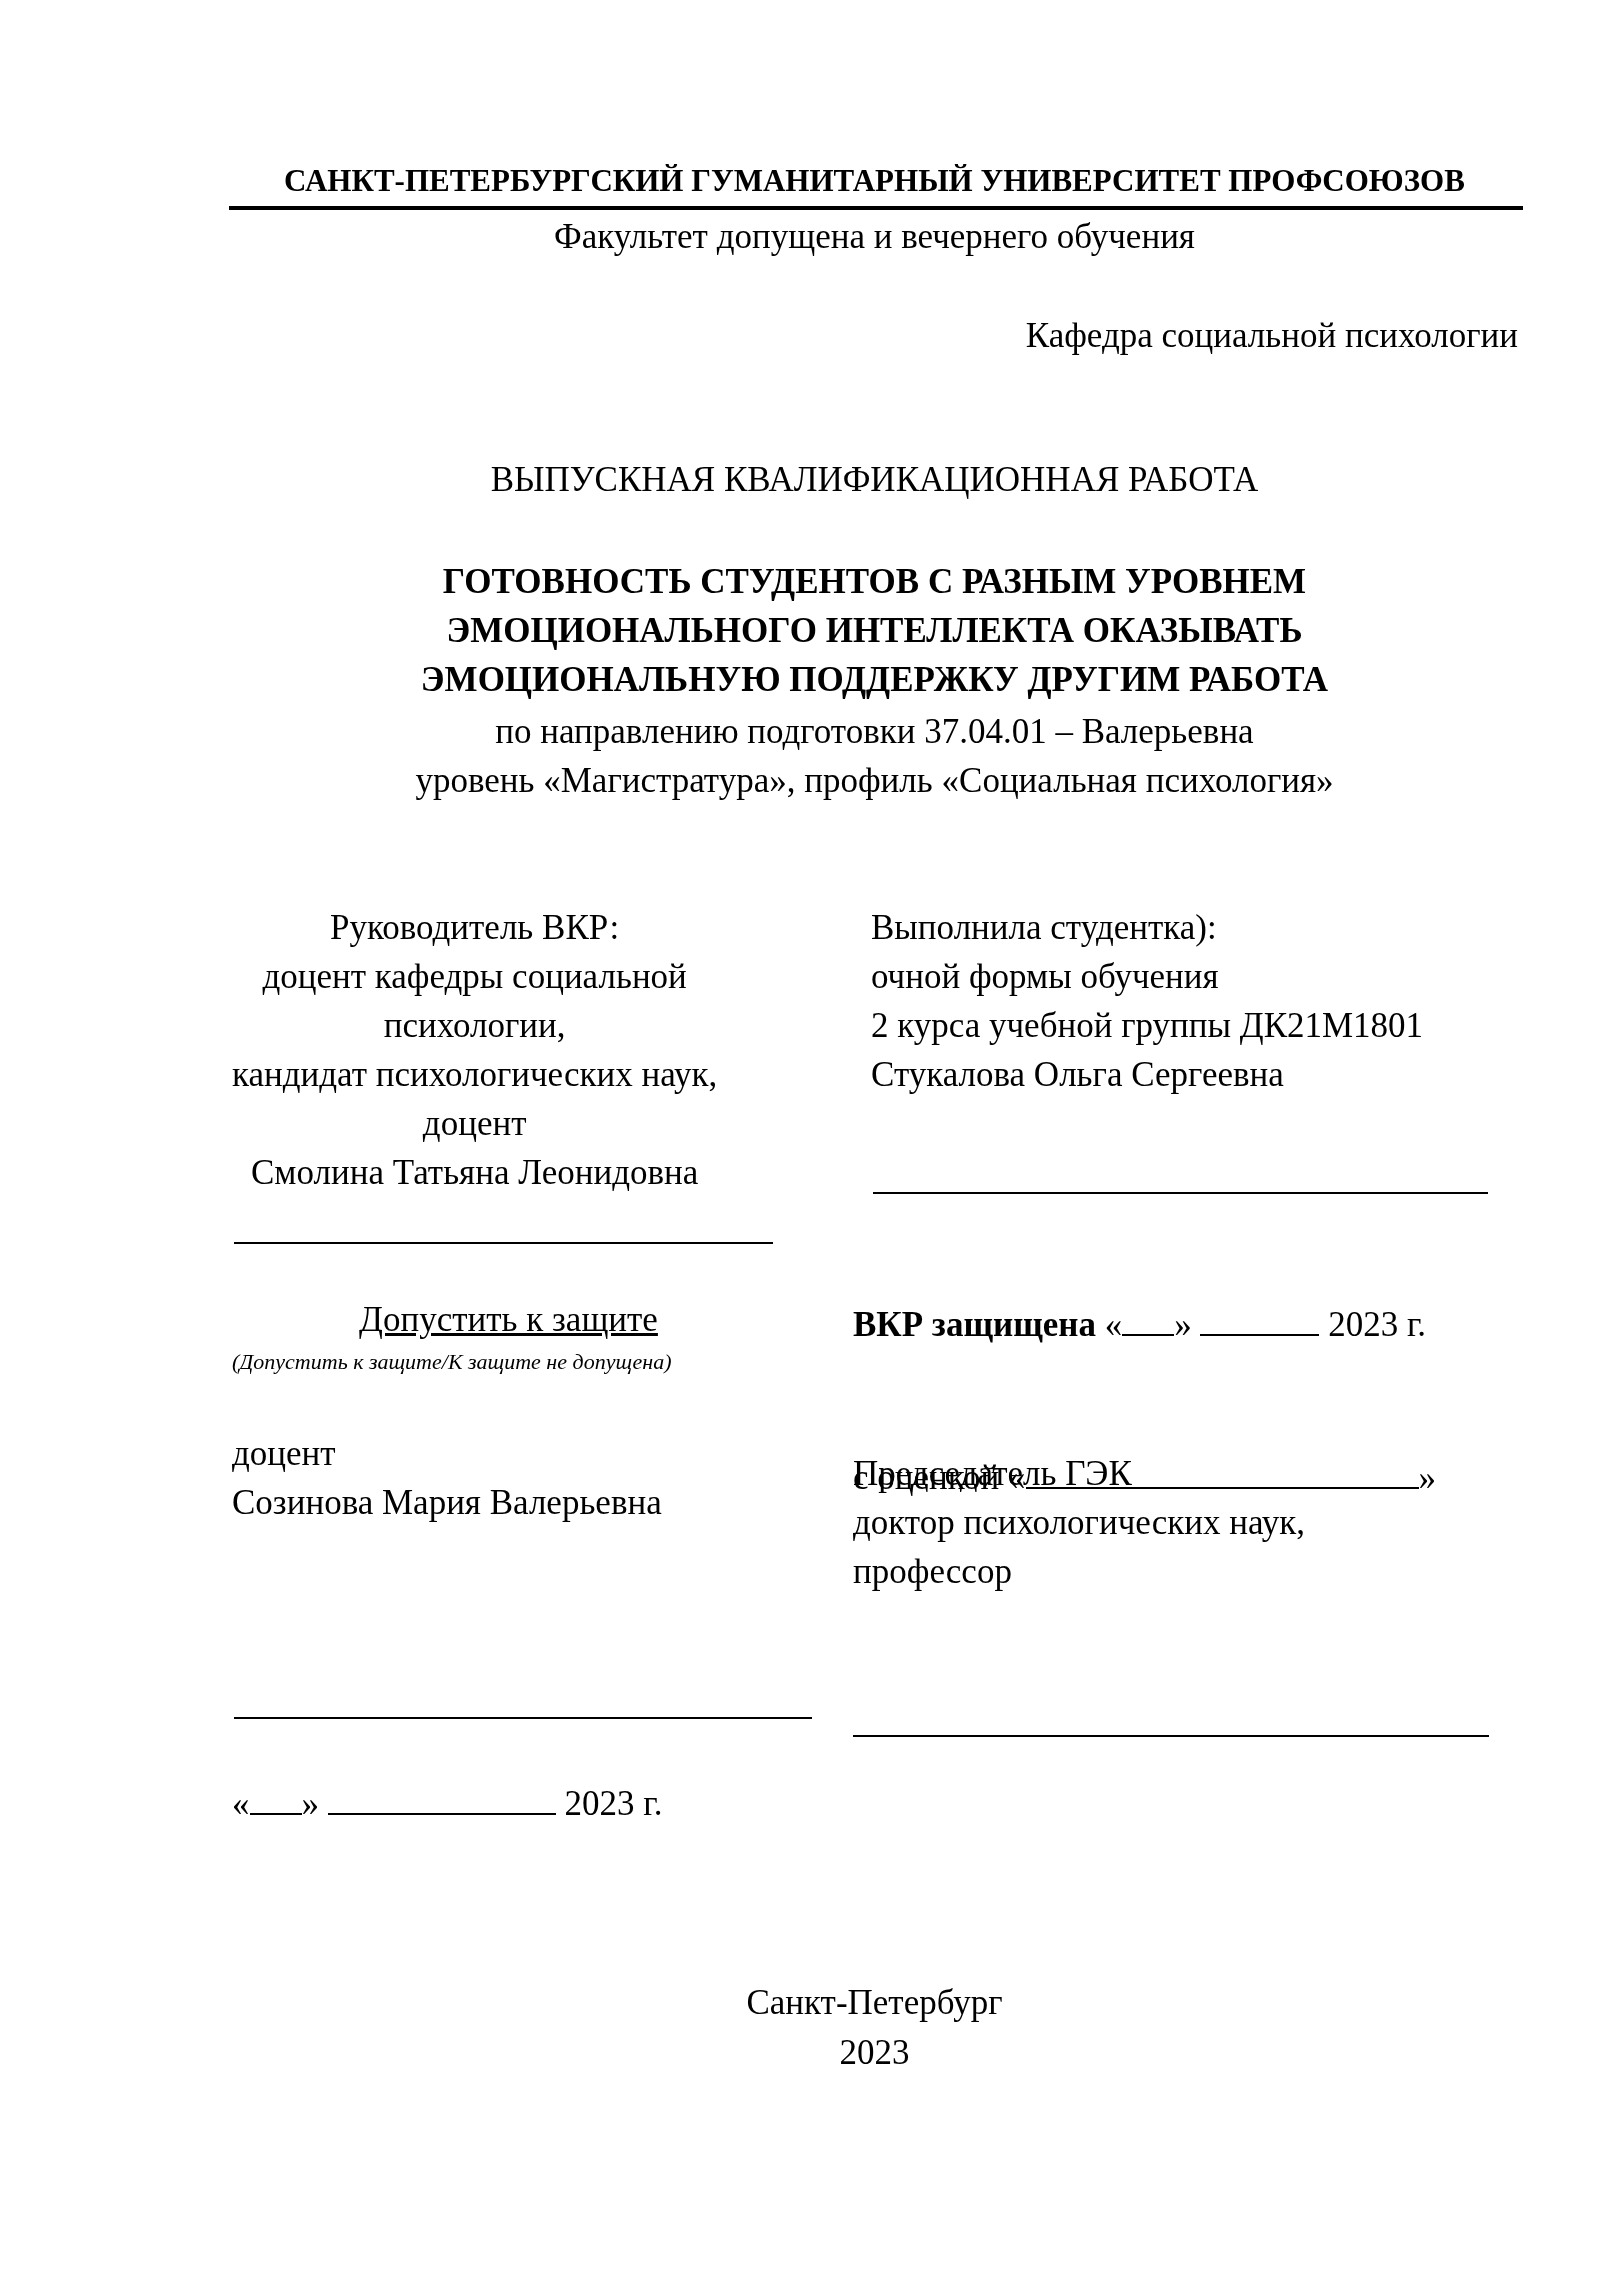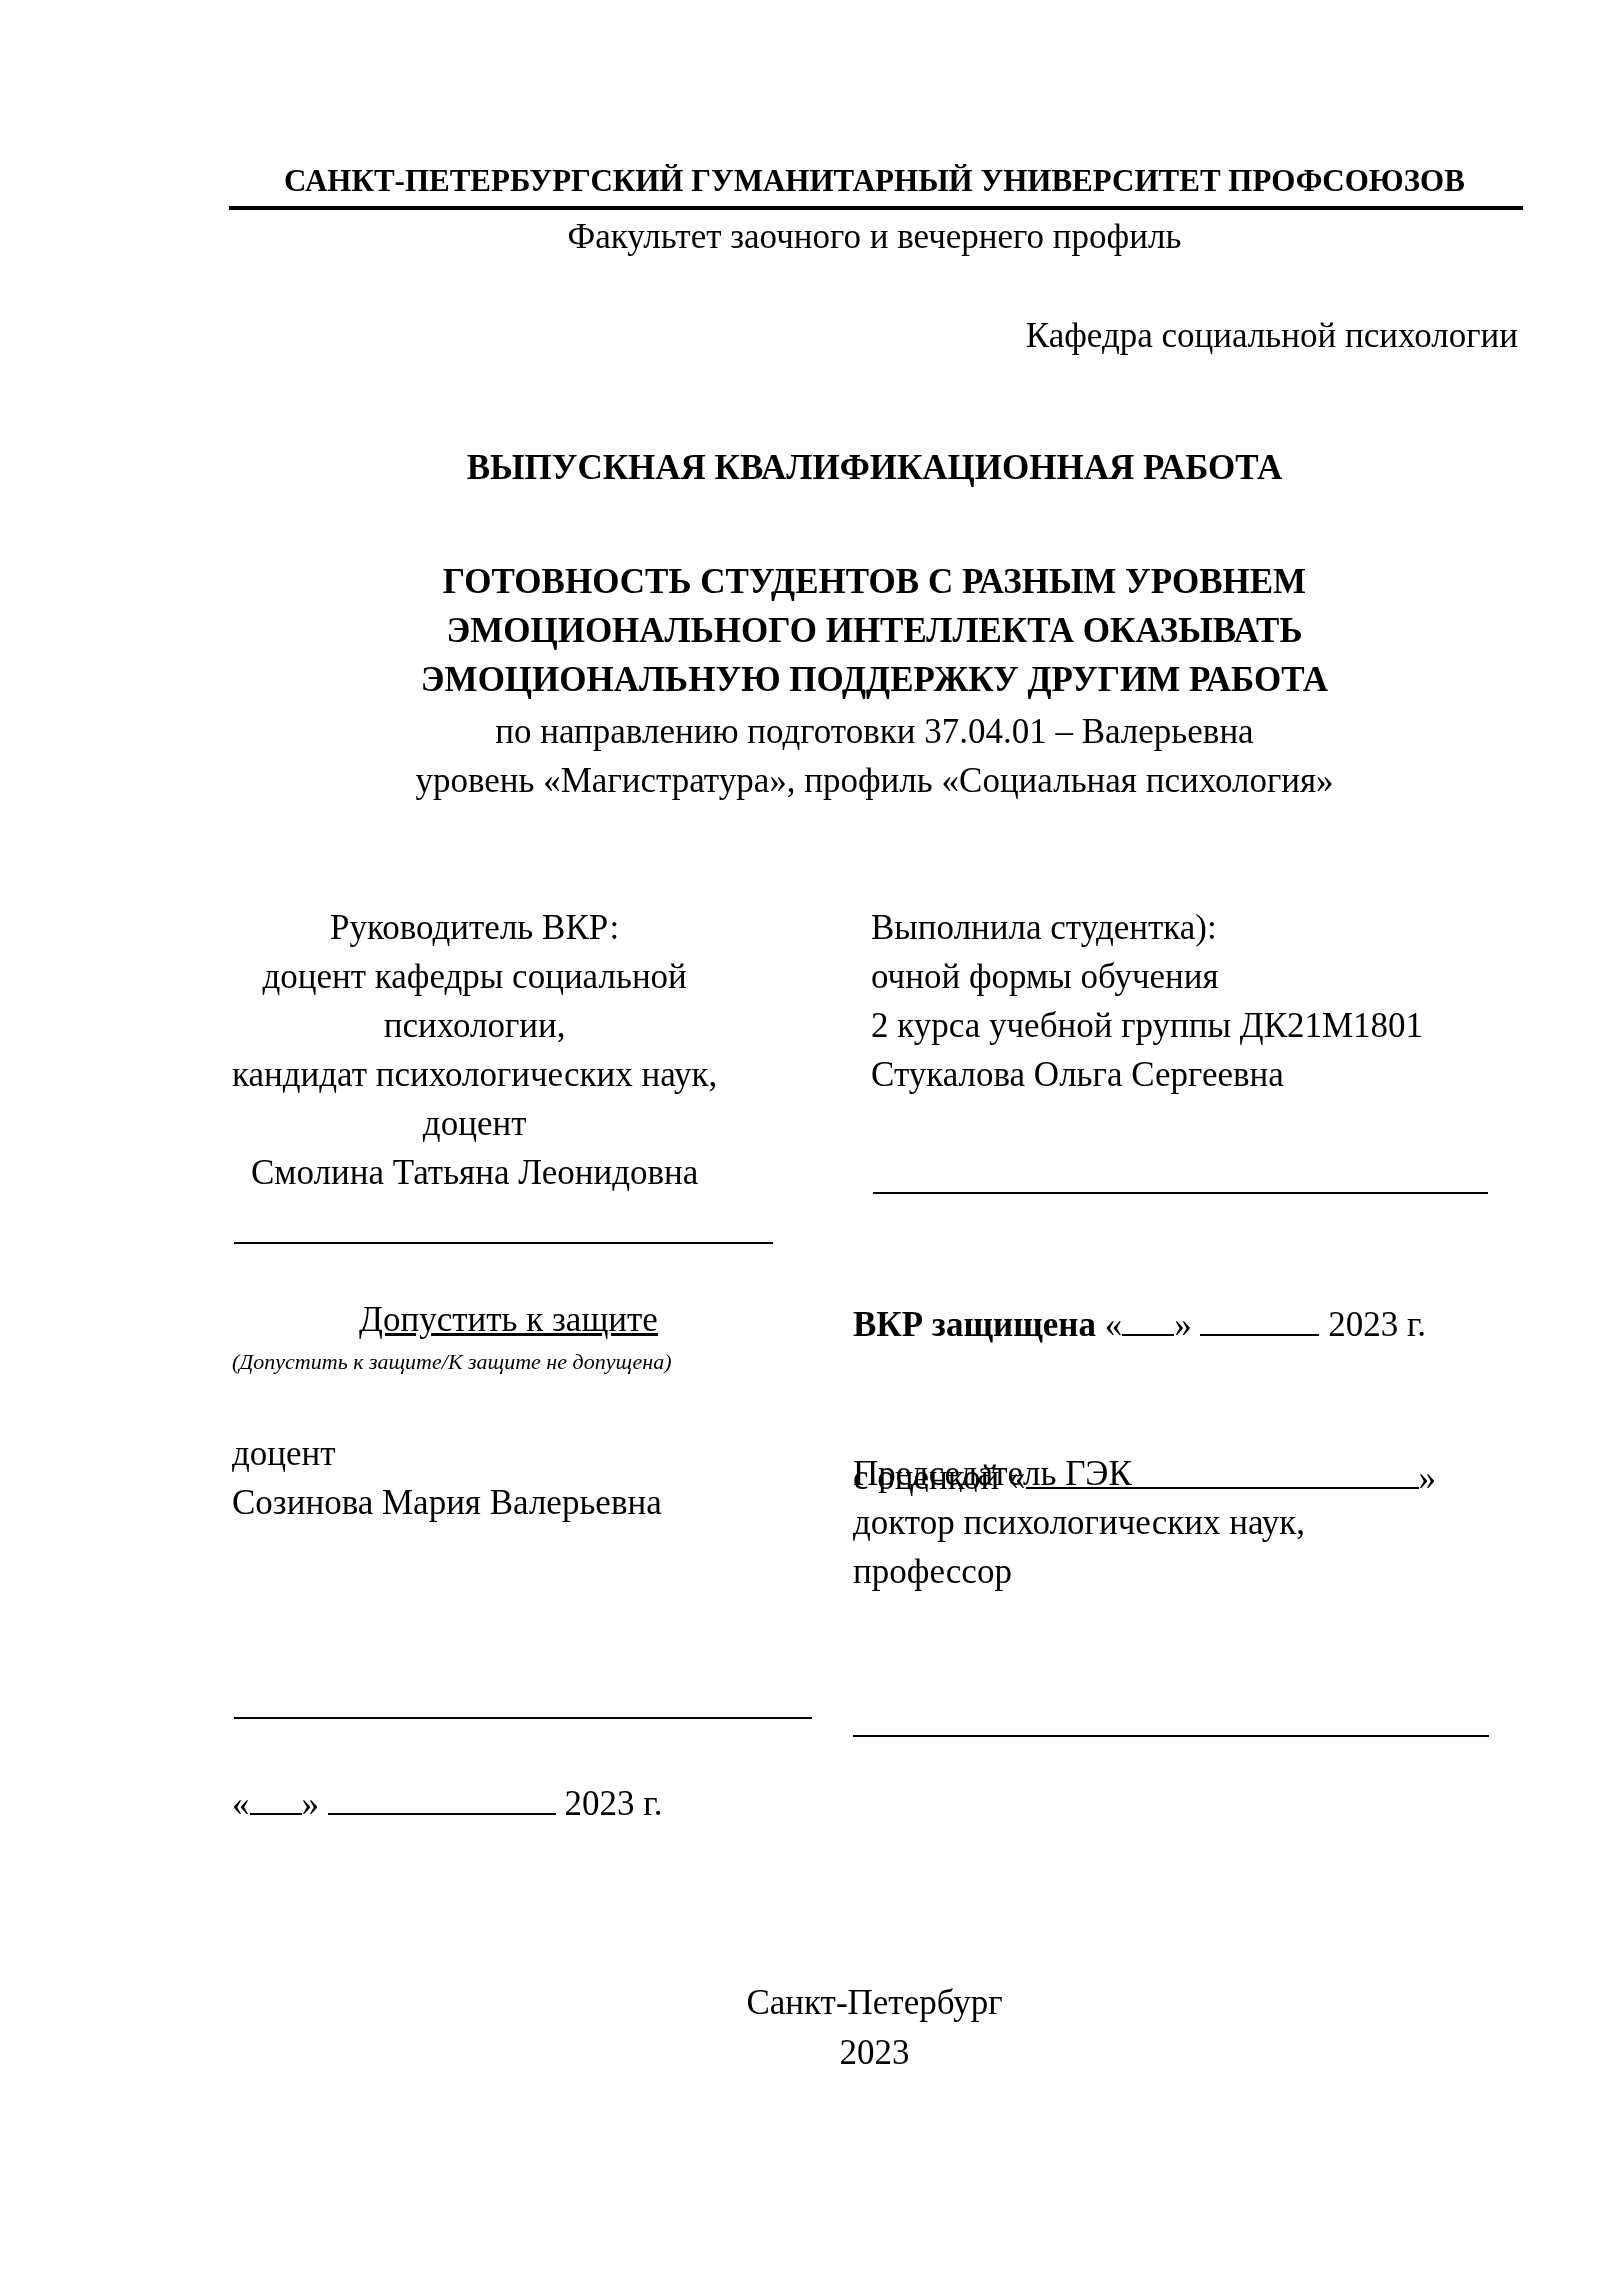--- a/index.html
+++ b/index.html
@@ -3,36 +3,36 @@
 <meta charset="utf-8">
 <style>
   html, body { margin:0; padding:0; background:#ffffff; }
   body { width:1623px; height:2295px; position:relative; overflow:hidden;
          font-family:"Liberation Serif","DejaVu Serif",serif; color:#000; }
   .abs { position:absolute; white-space:nowrap; }
   .uni { left:229px; width:1291px; top:163px; text-align:center; font-weight:bold; font-size:31px; }
   .rule { position:absolute; left:229px; width:1294px; top:206px; height:3.9px; background:#000; }
   .fac { left:229px; width:1291px; top:217px; text-align:center; font-size:35px; }
   .kaf { right:105px; top:316px; font-size:35px; text-align:right; }
-  .vkr { left:229px; width:1291px; top:448px; text-align:center; font-weight:bold; font-size:35px; }
+  .vkr { left:229px; width:1291px; top:460px; text-align:center; font-weight:normal; font-size:35px; }
   .title { left:229px; width:1291px; top:557px; text-align:center; font-weight:bold; font-size:35px; line-height:49px; }
   .dir { left:229px; width:1291px; top:707px; text-align:center; font-size:35px; line-height:49px; }
   .col { font-size:35px; line-height:49px; }
   .sig { position:absolute; height:2.4px; background:#000; }
   .admit { font-size:35px; text-decoration:underline; text-align:center; }
   .admit-note { font-size:22px; font-style:italic; }
   .blank { display:inline-block; border-bottom:2.4px solid #000; height:28px; vertical-align:baseline; }
   .city { left:229px; width:1291px; top:1978px; text-align:center; font-size:35px; line-height:50px; }
 </style>
 </head>
 <body>
 
 <div class="abs uni">САНКТ-ПЕТЕРБУРГСКИЙ ГУМАНИТАРНЫЙ УНИВЕРСИТЕТ ПРОФСОЮЗОВ</div>
 <div class="rule"></div>
-<div class="abs fac">Факультет заочного и вечернего профиль</div>
+<div class="abs fac">Факультет допущена и вечернего обучения</div>
 <div class="abs kaf">Кафедра социальной психологии</div>
 
 <div class="abs vkr">ВЫПУСКНАЯ КВАЛИФИКАЦИОННАЯ РАБОТА</div>
 <div class="abs title">
   <div>ГОТОВНОСТЬ СТУДЕНТОВ С РАЗНЫМ УРОВНЕМ</div>
   <div>ЭМОЦИОНАЛЬНОГО ИНТЕЛЛЕКТА ОКАЗЫВАТЬ</div>
   <div>ЭМОЦИОНАЛЬНУЮ ПОДДЕРЖКУ ДРУГИМ РАБОТА</div>
 </div>
 <div class="abs dir">
   <div>по направлению подготовки 37.04.01 – Валерьевна</div>

